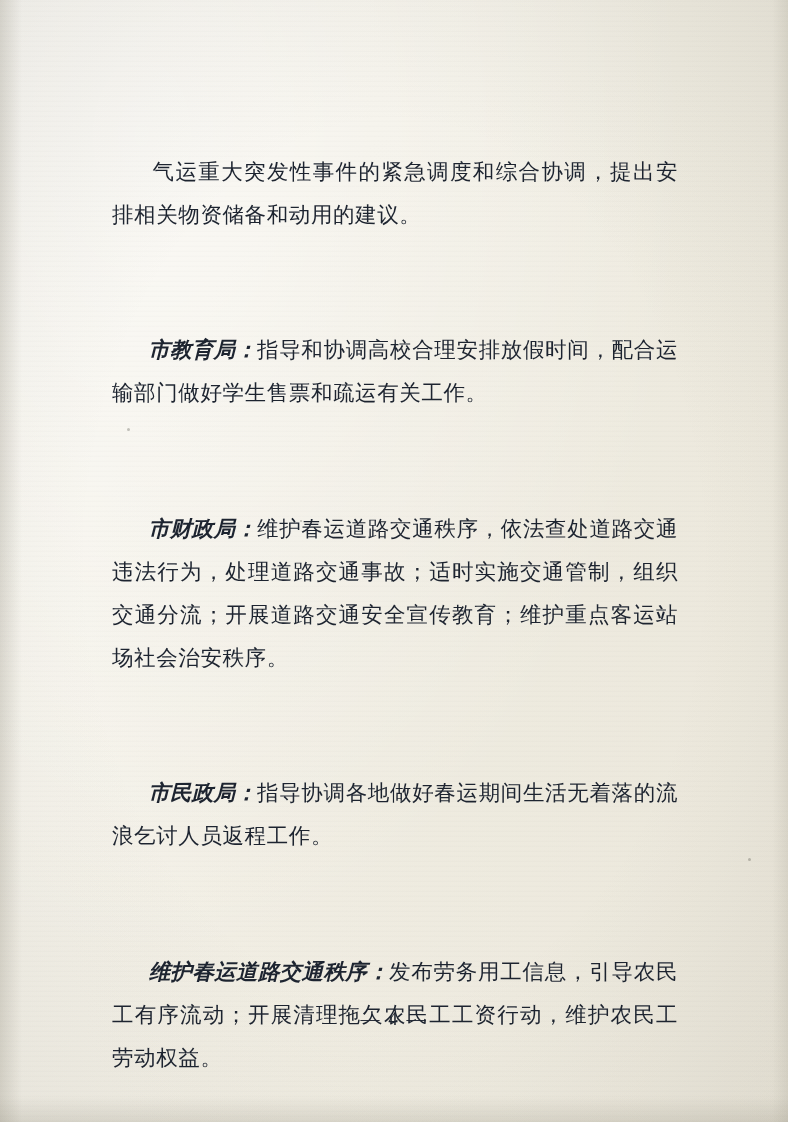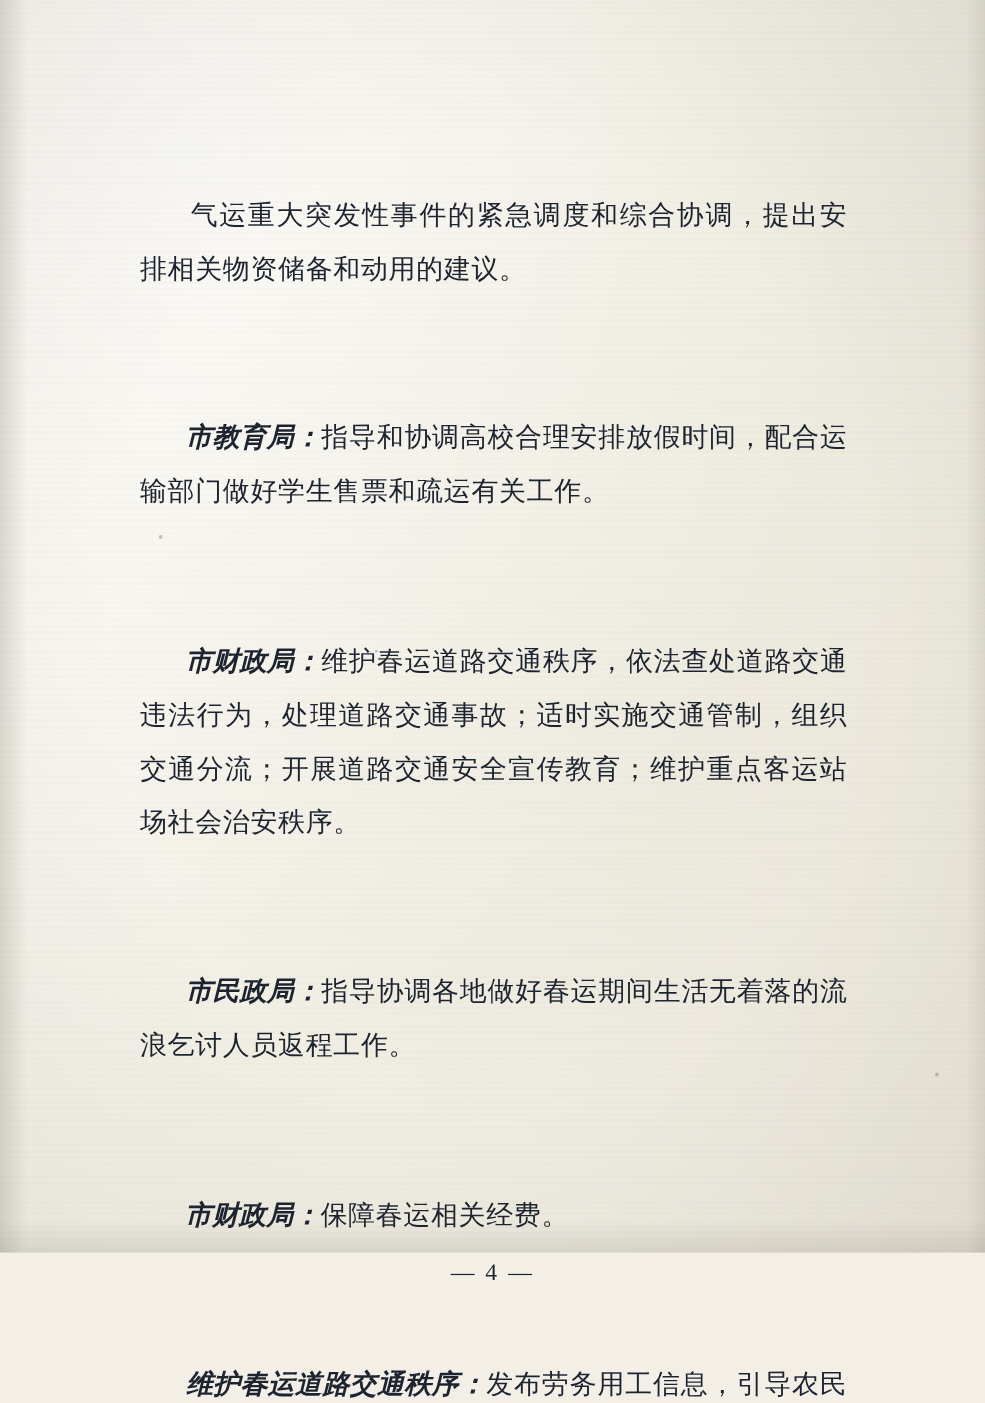--- a/index.html
+++ b/index.html
@@ -11,21 +11,21 @@
     height: 1122px;
     background: #f3efe6;
     font-family: "Liberation Serif", "DejaVu Serif", serif;
     overflow: hidden;
   }
 
   
   .page {
     position: relative;
     width: 788px;
-    height: 1002px;
+    height: 1122px;
     background:
       radial-gradient(ellipse at 18% 12%, rgba(255,255,255,0.55), rgba(255,255,255,0) 60%),
       radial-gradient(ellipse at 80% 70%, rgba(236,232,220,0.65), rgba(255,255,255,0) 65%),
       linear-gradient(100deg, #f7f5ee 0%, #f2efe5 40%, #efece1 70%, #eae6da 100%);
     box-sizing: border-box;
   }
   .page::after {
     
     content: "";
     position: absolute;
@@ -132,23 +132,20 @@
     </p>
 
     <p class="para indent">
       <span class="dept">市财政局：</span><span>维护春运道路交通秩序，依法查处道路交通违法行为，处理道路交通事故；适时实施交通管制，组织交通分流；开展道路交通安全宣传教育；维护重点客运站场社会治安秩序。</span>
     </p>
 
     <p class="para indent">
       <span class="dept">市民政局：</span><span>指导协调各地做好春运期间生活无着落的流浪乞讨人员返程工作。</span>
     </p>
 
-    <p class="para indent">
-      <span class="dept">市财政局：</span><span>保障春运相关经费。</span>
-    </p>
 
     <p class="para indent">
       <span class="dept">维护春运道路交通秩序：</span><span>发布劳务用工信息，引导农民工有序流动；开展清理拖欠农民工工资行动，维护农民工劳动权益。</span>
     </p>
 
   </div>
 
   <div class="page-number">— 4 —</div>
 </div>
 

